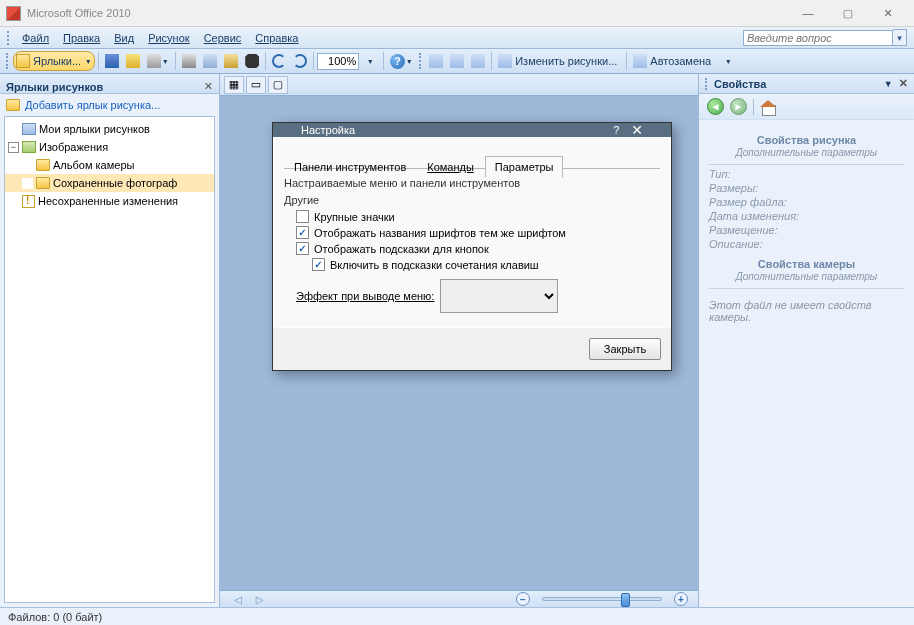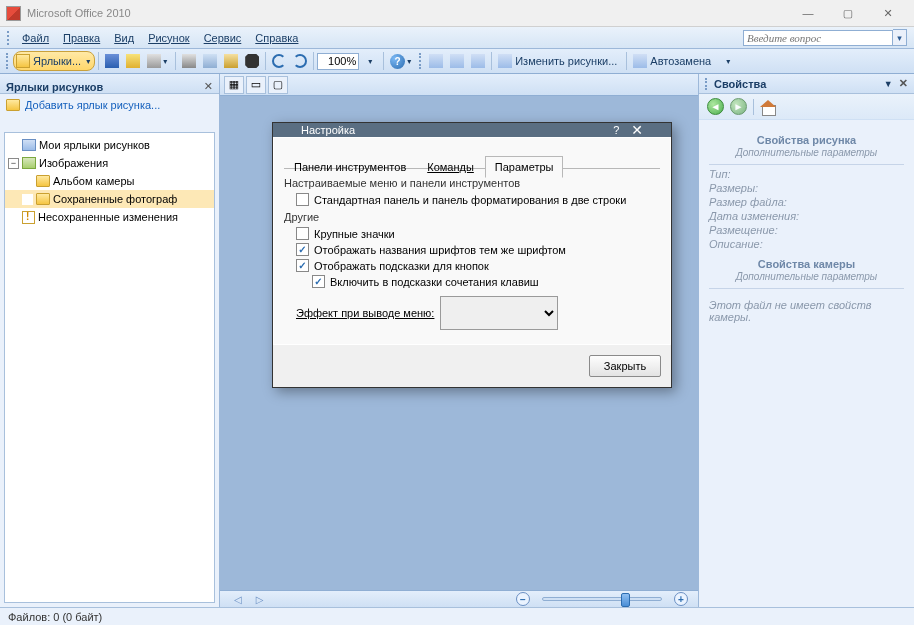--- a/index.html
+++ b/index.html
@@ -10,42 +10,42 @@
 .titlebar .app-icon { width: 15px; height: 15px; background: linear-gradient(135deg,#e74c3c 50%,#c0392b 50%); border:1px solid #999; margin-right: 6px; }
 .titlebar .title { flex: 1; }
 .titlebar .winbtn { width: 40px; height: 20px; display: flex; align-items: center; justify-content: center; color: #666; cursor: default; }
 
 
 .menubar { height: 22px; background: linear-gradient(#eaf2fb,#d6e5f5); border-bottom: 1px solid #9db8d9; display: flex; align-items: center; padding: 0 7px; }
 .menubar .handle { width:4px; height:14px; border-left:2px dotted #7a9cc6; margin-right:4px;}
 .menubar .menuitem { padding: 2px 7px; color: #1b3e66; cursor: default; }
 .menubar .menuitem u { text-decoration: underline; }
 .question-box { margin-left:auto; display:flex; align-items:center; }
-.question-box input { width:150px; height:16px; border:1px solid #8faed3; padding:0 3px; color:#888; font-style:italic;font-family:Liberation Serif, serif; }
+.question-box input { width:150px; height:16px; border:1px solid #8faed3; padding:0 3px; color:#888; font-style:italic; }
 .question-box .dd { width:14px; height:17px; border:1px solid #8faed3; border-left:none; background:#eaf0fa; color:#2b5a93; display:flex; align-items:center; justify-content:center; font-size:9px;}
 
 
 .toolbar { height: 25px; background: linear-gradient(#e3eefb,#cfe0f4); border-bottom: 1px solid #8faed3; display: flex; align-items: center; padding: 0 4px; gap:1px;}
 .toolbar .handle { width:4px; height:16px; border-left:2px dotted #7a9cc6; margin:0 2px;}
 .tb-btn { height:20px; min-width:20px; padding:0 2px; display:flex; align-items:center; justify-content:center; border:1px solid transparent; border-radius:8px; cursor:default; }
 .tb-btn.active { background: linear-gradient(#ffe9a6,#ffd76b); border:1px solid #c9a13c;}
 .tb-btn .ico { width:14px; height:14px; display:inline-block;}
 .tb-sep { width:1px; height:18px; background:#a8c0dc; margin:0 2px;}
 .tb-label { color:#1b3e66; padding:0 3px; }
 .tb-dd { font-size:8px; color:#1b3e66; padding:0 2px;}
 .zoom-input { width:42px; height:17px; border:1px solid #8faed3; text-align:right; padding-right:2px; background:#fff;}
 .help-circle { width:15px; height:15px; border-radius:50%; background:radial-gradient(circle at 30% 30%,#7ab8f5,#2b6cb0); color:#fff; display:flex; align-items:center; justify-content:center; font-weight:bold; font-size:10px;}
 
 
 .main { display:flex; height: calc(625px - 27px - 22px - 25px - 18px); }
 .left-pane { width:220px; background:#eaf1fb; border-right:1px solid #9db8d9; display:flex; flex-direction:column; }
 .pane-header { height:20px; background:linear-gradient(#e3eefb,#cfe0f4); border-bottom:1px solid #a8c0dc; display:flex; align-items:flex-end; padding:0 6px; font-weight:bold; color:#1b3e66;}
 .pane-header .x { margin-left:auto; color:#555; font-weight:normal; cursor:default;}
 .add-link { padding:5px 6px; display:flex; align-items:center; gap:5px; color:#1560bd; cursor:default;}
-.tree { flex:1; background:#fff; border:1px solid #a8c0dc; margin:16px 4px 4px 4px; overflow:auto; padding:3px 0;}
+.tree { flex:1; background:#fff; border:1px solid #a8c0dc; margin:0 4px 4px 4px; overflow:auto; padding:3px 0;}
 .tree-item { display:flex; align-items:center; height:18px; padding:0 3px; gap:3px; cursor:default; white-space:nowrap;}
 .tree-item.selected { background:#fde8b6;}
 .tree-expand { width:11px; height:11px; border:1px solid #8a8a8a; display:flex; align-items:center; justify-content:center; font-size:9px; line-height:1; background:#fff; color:#333;}
 .tree-expand.blank { border:none;}
 .tree-icon { width:14px; height:12px;}
 .folder-icon { background:linear-gradient(#ffe9a0,#f5c542); border:1px solid #caa030; border-radius:1px;}
 .pic-folder-icon { background:linear-gradient(#d7e7bc,#a8cf6e); border:1px solid #7ba83f;}
 .my-icon { background:linear-gradient(#d0dff5,#9cbce8); border:1px solid #6a8fc3;}
 .warn-icon { width:13px; height:13px; background:#fff; border:1px solid #caa030; position:relative;}
 .warn-icon::after{ content:"!"; position:absolute; left:3px; top:-1px; color:#d08a00; font-weight:bold; font-size:10px;}
@@ -310,24 +310,20 @@
     <span class="q">?</span>
     <span class="x">✕</span>
   </div>
   <div class="dlg-body">
     <div class="tabs">
       <div class="tab"><span>Панели инструментов</span></div>
       <div class="tab"><u>Команды</u></div>
       <div class="tab active"><span>Параметры</span></div>
     </div>
     <div class="group-label">Настраиваемые меню и панели инструментов</div>
-    <div class="chk-row">
-      <span class="chk"></span>
-      <span>Стандартная панель и панель форматирования в две строки</span>
-    </div>
     <div class="group-label">Другие</div>
     <div class="chk-row">
       <span class="chk"></span>
       <span>Крупные значки</span>
     </div>
     <div class="chk-row">
       <span class="chk checked"></span>
       <span>Отображать названия шрифтов тем же шрифтом</span>
     </div>
     <div class="chk-row">

